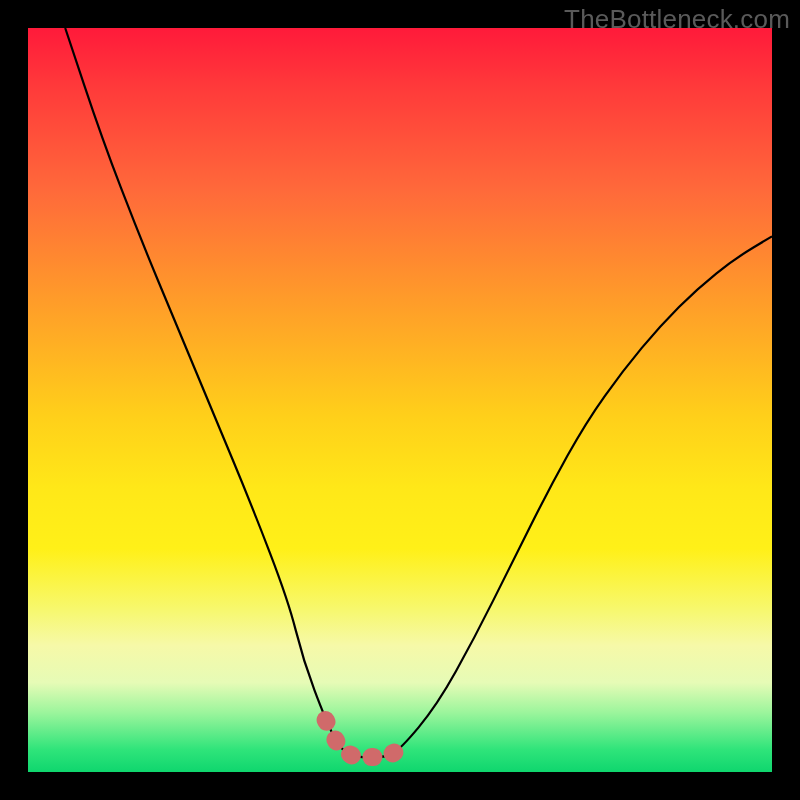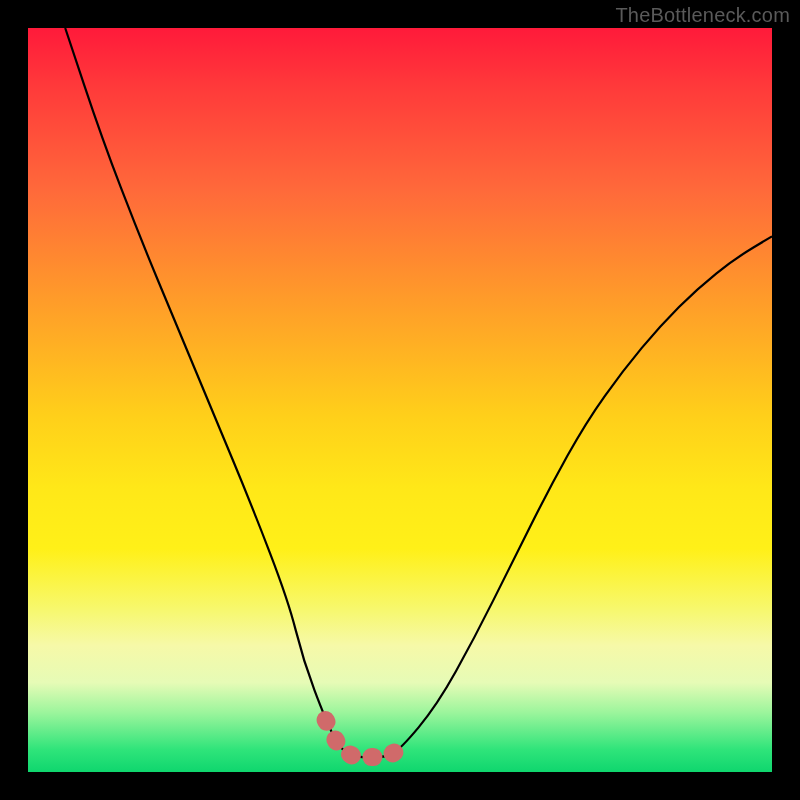--- a/index.html
+++ b/index.html
@@ -39,21 +39,21 @@
       #9cf59c 92%,
       #2fe47a 97%,
       #0fd66e 100%
     );
   }
   .watermark {
     position: absolute;
     top: 4px;
     right: 10px;
     color: #5a5a5a;
-    font-size: 20px;
+    font-size: 26px;
     letter-spacing: 0.2px;
     user-select: none;
     margin-left: 42px;
   }
   svg.curve {
     position: absolute;
     left: 0;
     top: 0;
     width: 744px;
     height: 744px;

